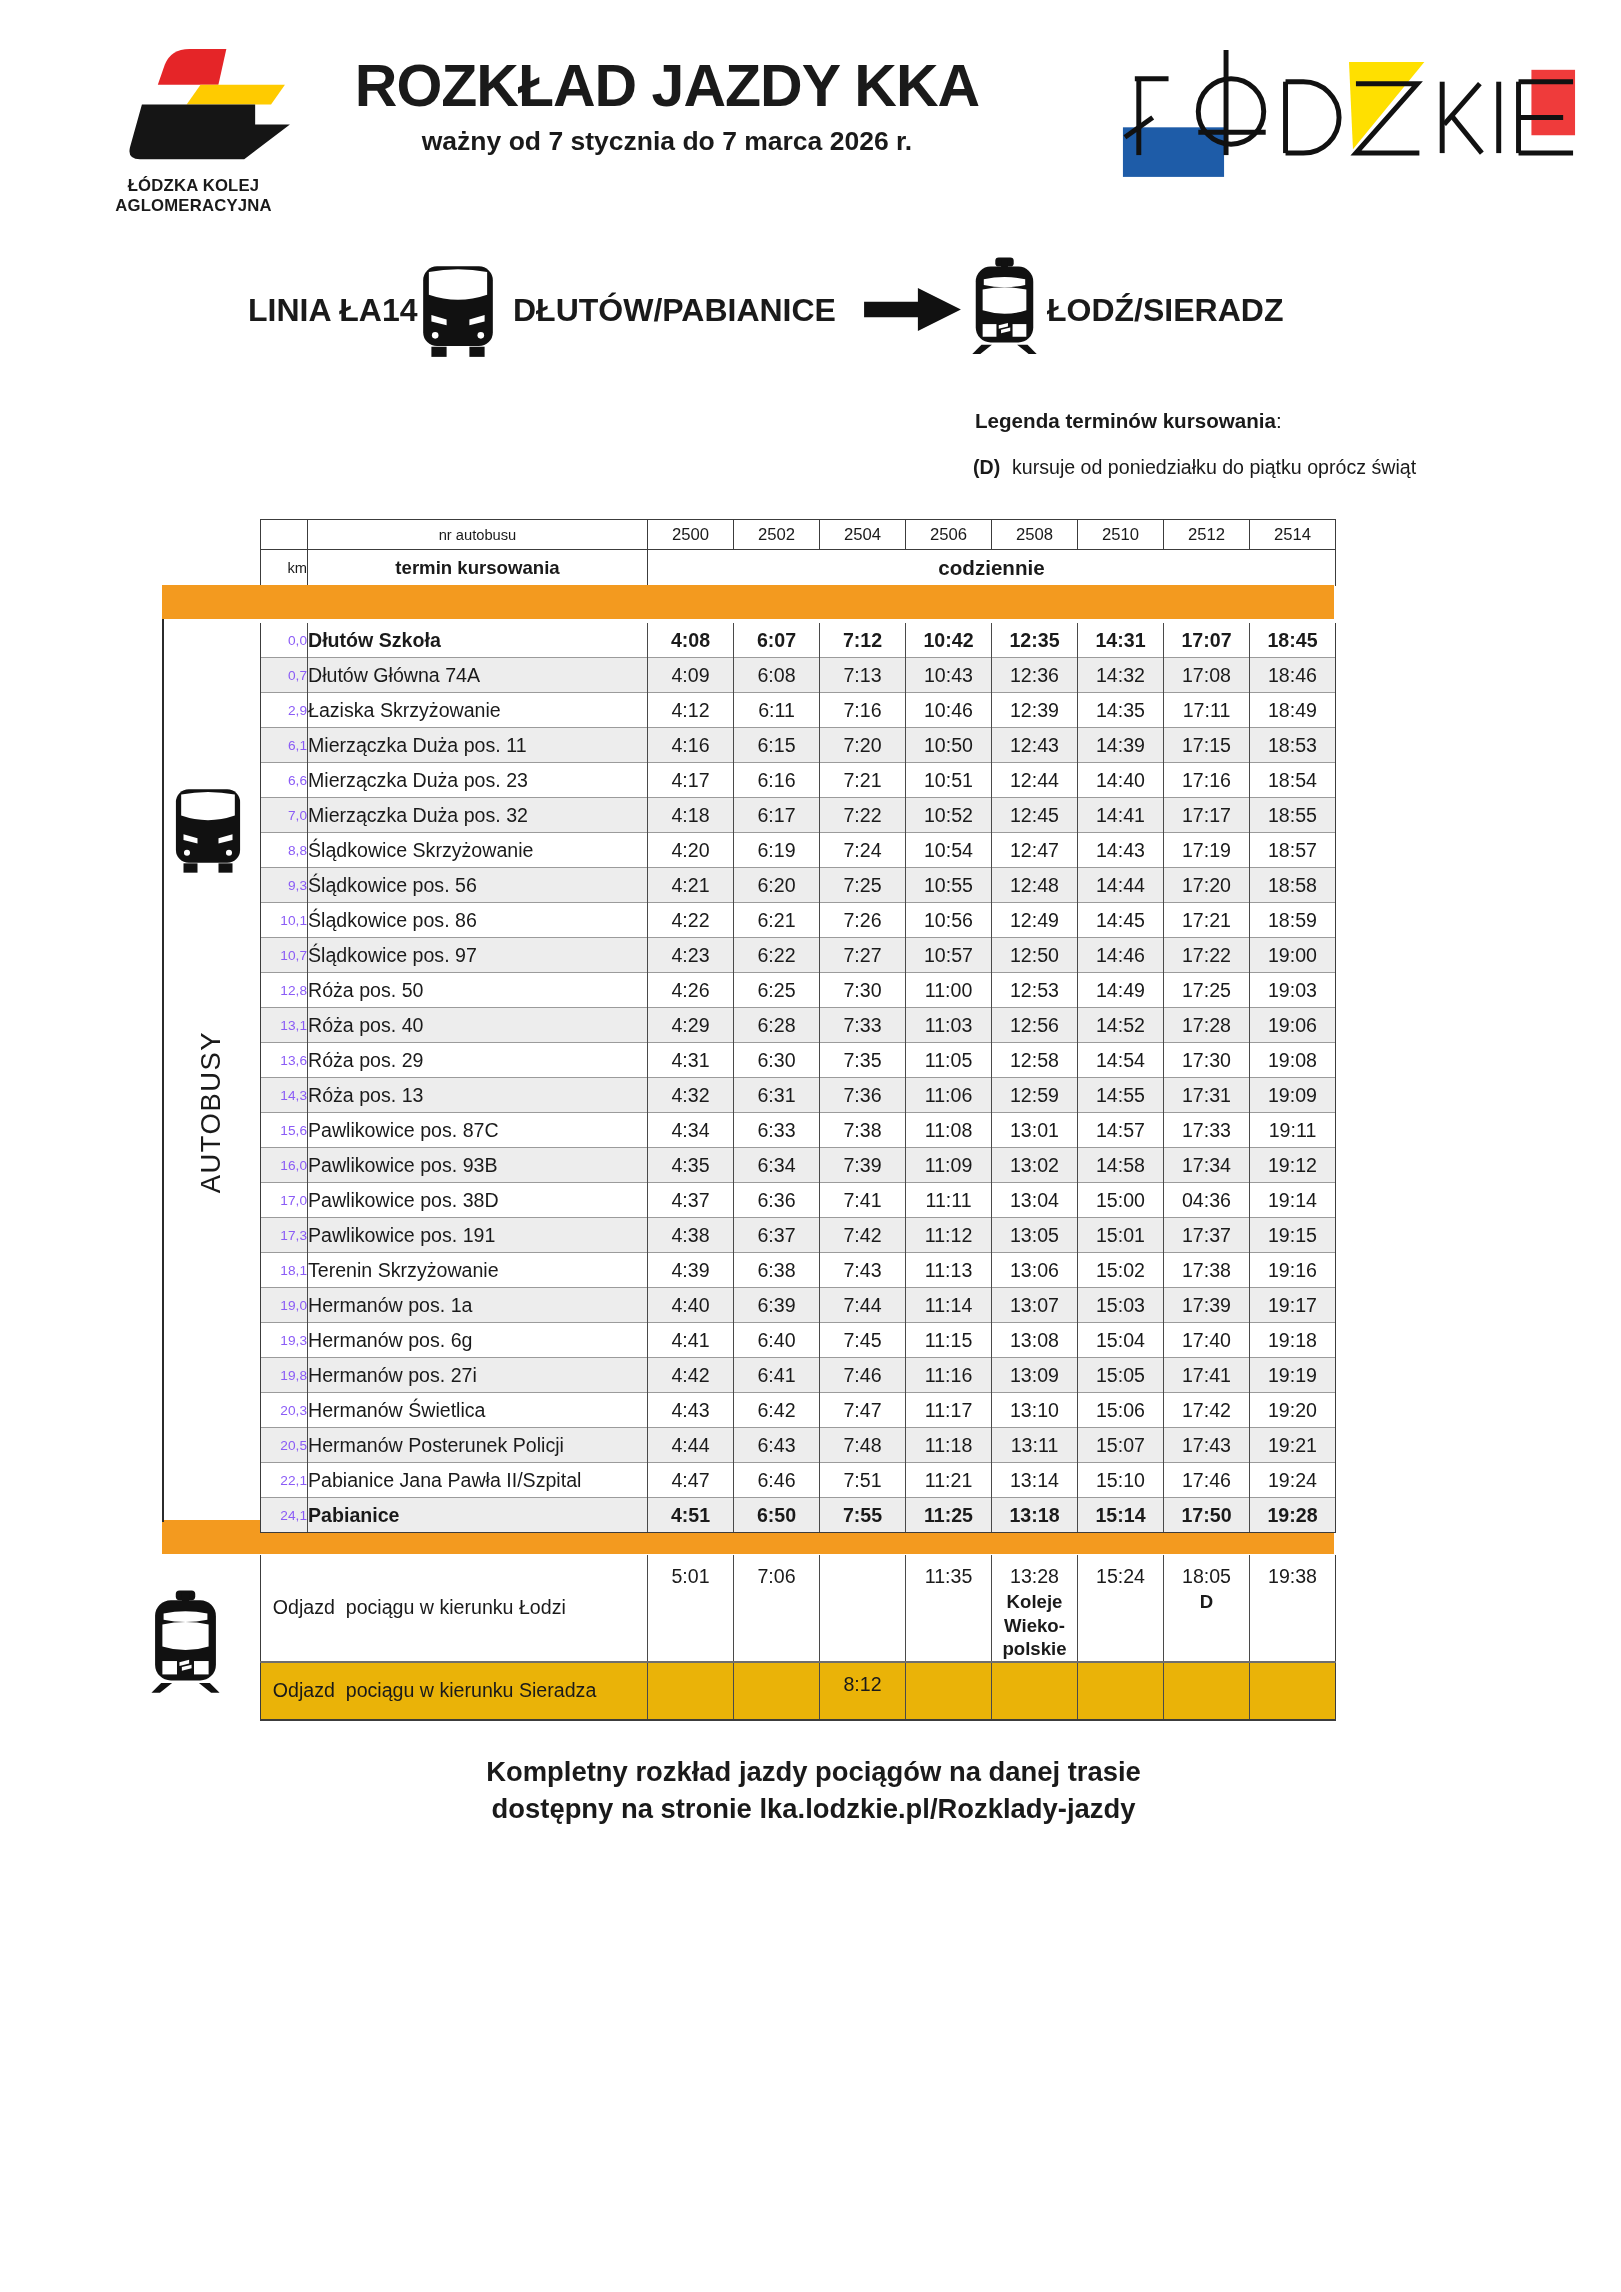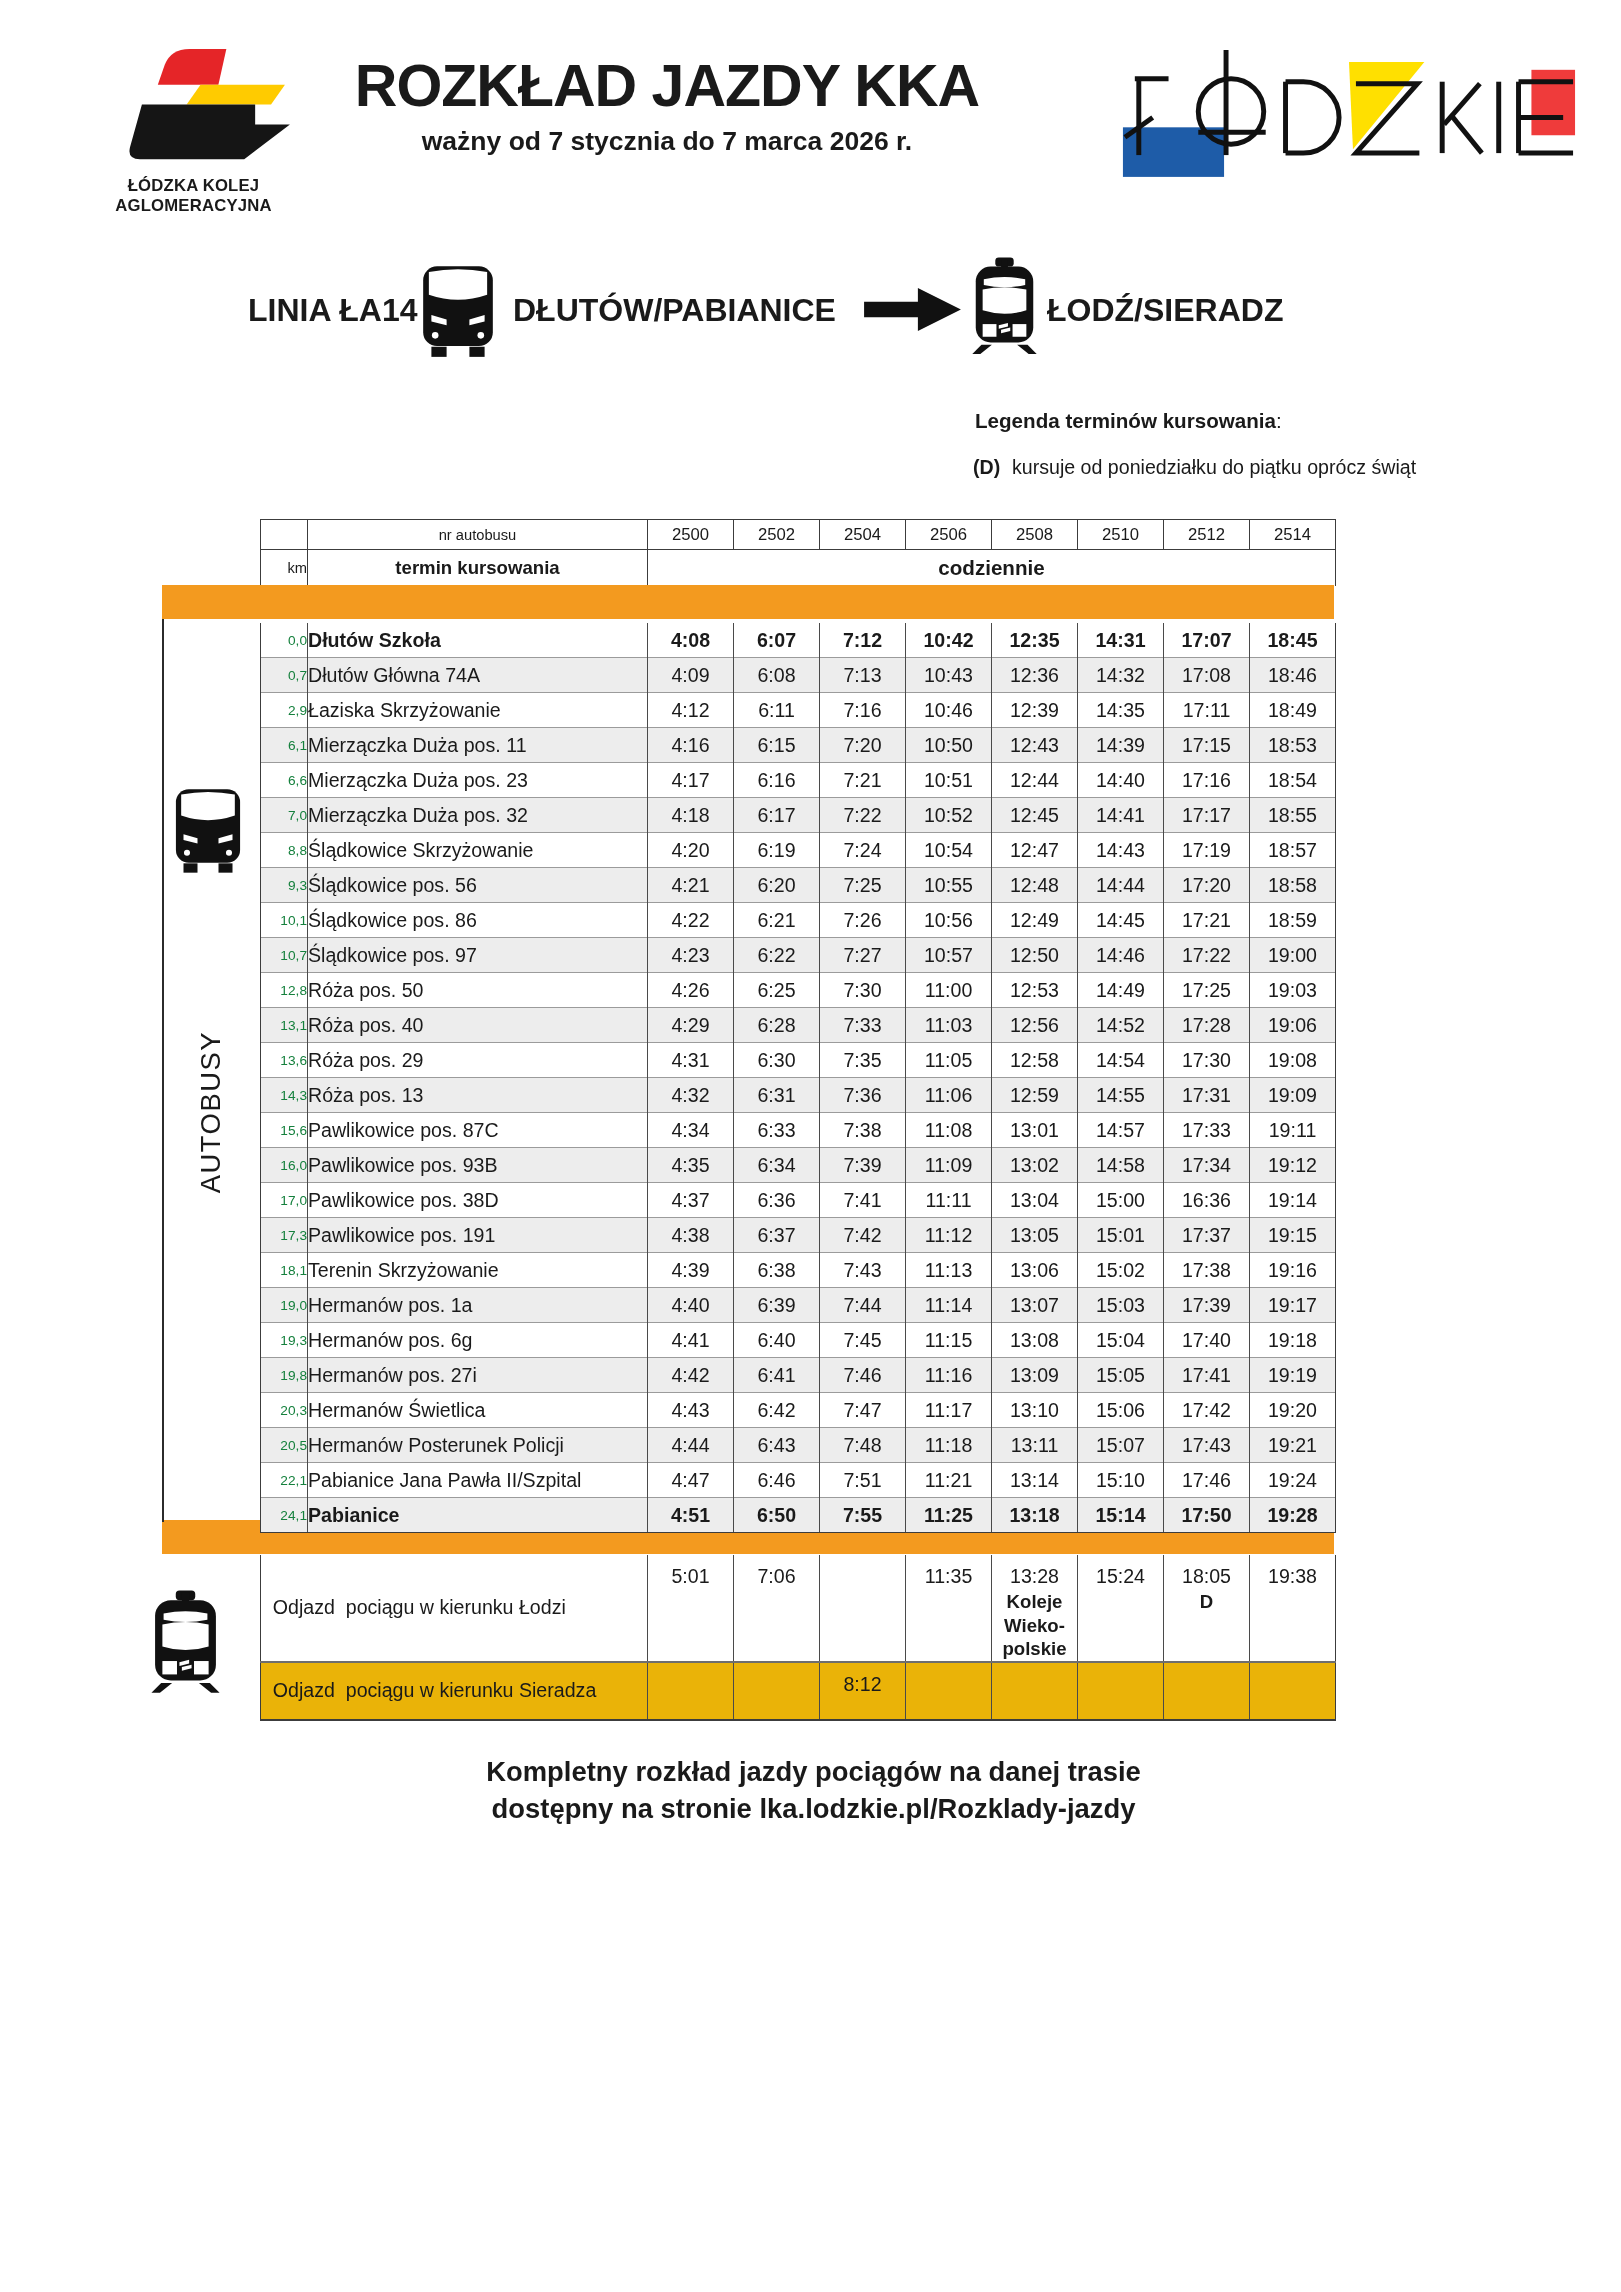--- a/index.html
+++ b/index.html
@@ -42,21 +42,21 @@
   .rowA td{height:29px;}
   .rowB td{height:36px;}
 
   .bus-body{left:260px;top:623px;width:1074px;}
   .bus-body td{padding:0;height:34px;vertical-align:middle;border-left:1px solid #4a4a4a;}
   .bus-body td:first-child{border-left:1.5px solid #3c3c3c;}
   .bus-body td:last-child{border-right:1.5px solid #3c3c3c;}
   .bus-body tr+tr td{border-top:1.4px solid #9b9b9b;}
   .bus-body tr:last-child td{border-bottom:1.5px solid #3c3c3c;}
   .bus-body tr:nth-child(even) td{background:#EDEDED;}
-  .kmcell{font-size:13.7px;text-align:right;padding-right:5.9px;color:#15803d;}
+  .kmcell{font-size:13.7px;text-align:right;padding-right:5.9px;color:#8b5cf6;}
   .stopcell{font-size:19.6px;text-align:left;padding-left:8.8px;white-space:nowrap;}
   .timecell{font-size:19.6px;text-align:center;}
   tr.em .stopcell,tr.em .timecell{font-weight:bold;}
 
   
   .sidebar-line{left:162px;top:619px;height:903px;width:0;border-left:2px solid #2b2b2b;}
   .sidebar-label-wrap{left:162px;top:1019px;width:98px;height:186px;display:flex;align-items:center;justify-content:center;}
   .sidebar-label-wrap span{writing-mode:vertical-rl;transform:rotate(180deg);font-size:27.4px;letter-spacing:1.5px;color:#1a1a1a;}
 
   
@@ -399,21 +399,21 @@
         </tr>
         <tr>
           <td class="kmcell">17,0</td>
           <td class="stopcell">Pawlikowice pos. 38D</td>
           <td class="timecell">4:37</td>
           <td class="timecell">6:36</td>
           <td class="timecell">7:41</td>
           <td class="timecell">11:11</td>
           <td class="timecell">13:04</td>
           <td class="timecell">15:00</td>
-          <td class="timecell">16:36</td>
+          <td class="timecell">04:36</td>
           <td class="timecell">19:14</td>
         </tr>
         <tr>
           <td class="kmcell">17,3</td>
           <td class="stopcell">Pawlikowice pos. 191</td>
           <td class="timecell">4:38</td>
           <td class="timecell">6:37</td>
           <td class="timecell">7:42</td>
           <td class="timecell">11:12</td>
           <td class="timecell">13:05</td>

